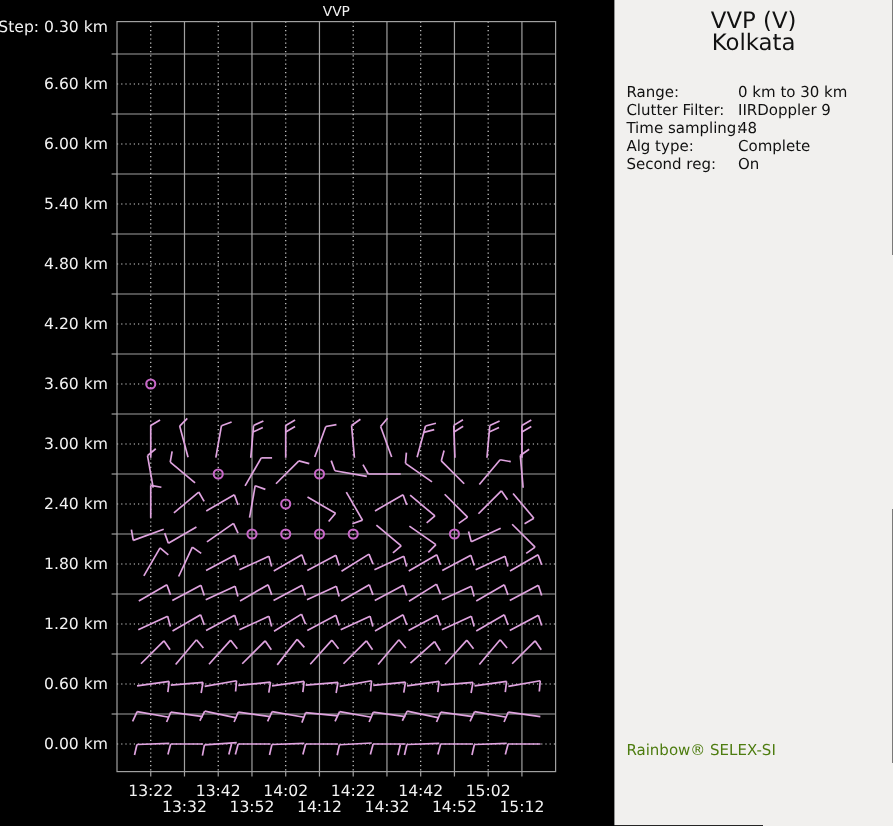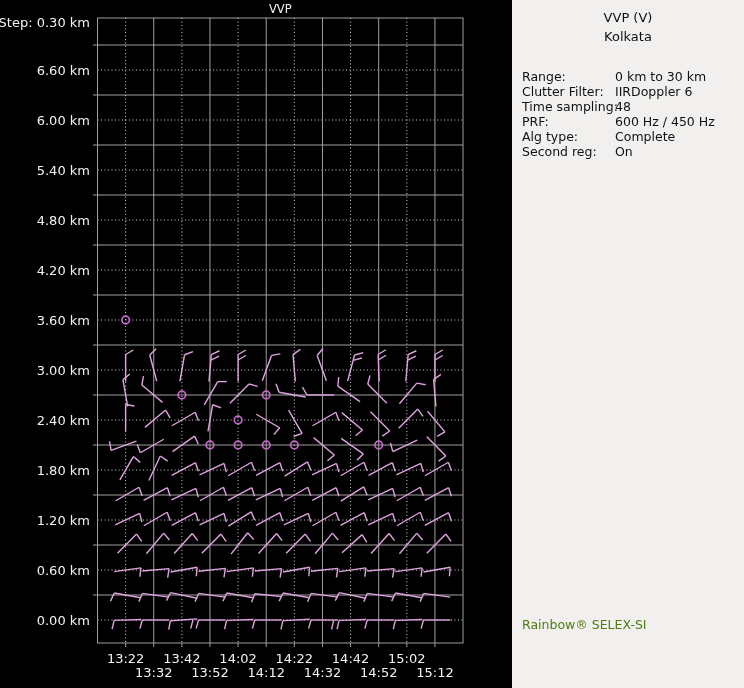--- a/index.html
+++ b/index.html
@@ -1,20 +1,20 @@
 <!DOCTYPE html>
 <html><head>
 <meta charset="utf-8">
 <style>
   html,body{margin:0;padding:0;background:#000;}
   .stage{position:relative;width:744px;height:688px;background:#000;overflow:hidden;
          font-family:"DejaVu Sans",sans-serif;}
   .chart-area{position:absolute;left:0;top:0;width:512px;height:688px;background:#000;}
   .panel{position:absolute;left:512px;top:0;width:232px;height:688px;background:#f1f0ee;color:#111;}
-  .panel-head{padding-top:8px;text-align:center;line-height:19px;font-size:13px;color:#111;}
+  .panel-head{padding-top:8px;text-align:center;line-height:19px;font-size:19px;color:#111;}
   .panel-head div{white-space:nowrap;}
   .panel-info{position:absolute;left:10px;top:69px;right:2px;font-size:12.5px;line-height:15px;}
   .info-row{white-space:nowrap;}
   .info-label{display:inline-block;width:93px;}
   .panel-footer{position:absolute;left:10px;top:617px;font-size:12.5px;color:#4d7c0f;}
   svg text{font-family:"DejaVu Sans",sans-serif;}
 </style>
 </head>
 <body>
 
@@ -378,22 +378,21 @@
       </svg>
   </div>
 
   <div class="panel">
     <div class="panel-head">
       <div>VVP (V)</div>
       <div>Kolkata</div>
     </div>
     <div class="panel-info" id="panel-info">
         <div class="info-row"><span class="info-label">Range:</span><span>0 km to 30 km</span></div>
-        <div class="info-row"><span class="info-label">Clutter Filter:</span><span>IIRDoppler 6</span></div>
+        <div class="info-row"><span class="info-label">Clutter Filter:</span><span>IIRDoppler 9</span></div>
         <div class="info-row"><span class="info-label">Time sampling:</span><span>48</span></div>
-        <div class="info-row"><span class="info-label">PRF:</span><span>600 Hz / 450 Hz</span></div>
         <div class="info-row"><span class="info-label">Alg type:</span><span>Complete</span></div>
         <div class="info-row"><span class="info-label">Second reg:</span><span>On</span></div>
       </div>
     <div class="panel-footer">Rainbow® SELEX-SI</div>
   </div>
 
 </div>
 
 </body></html>

